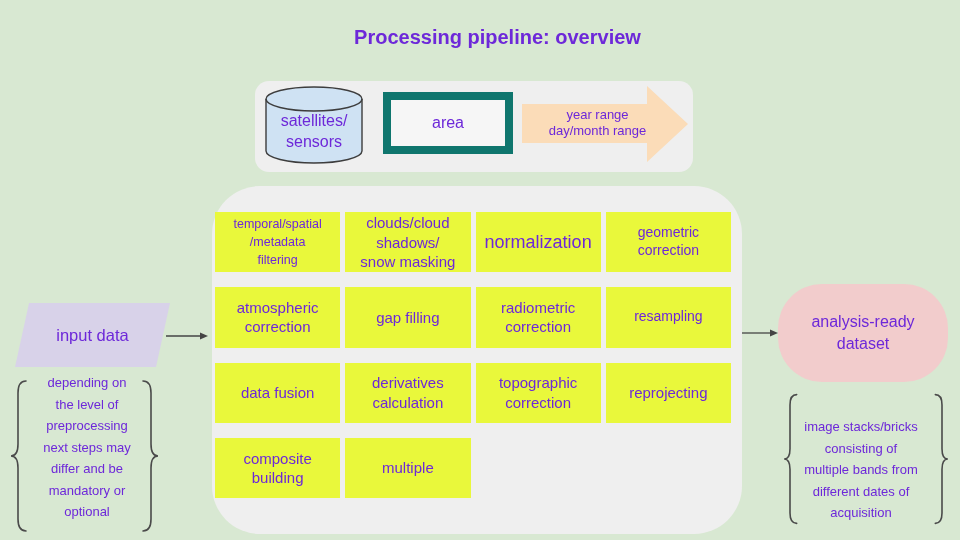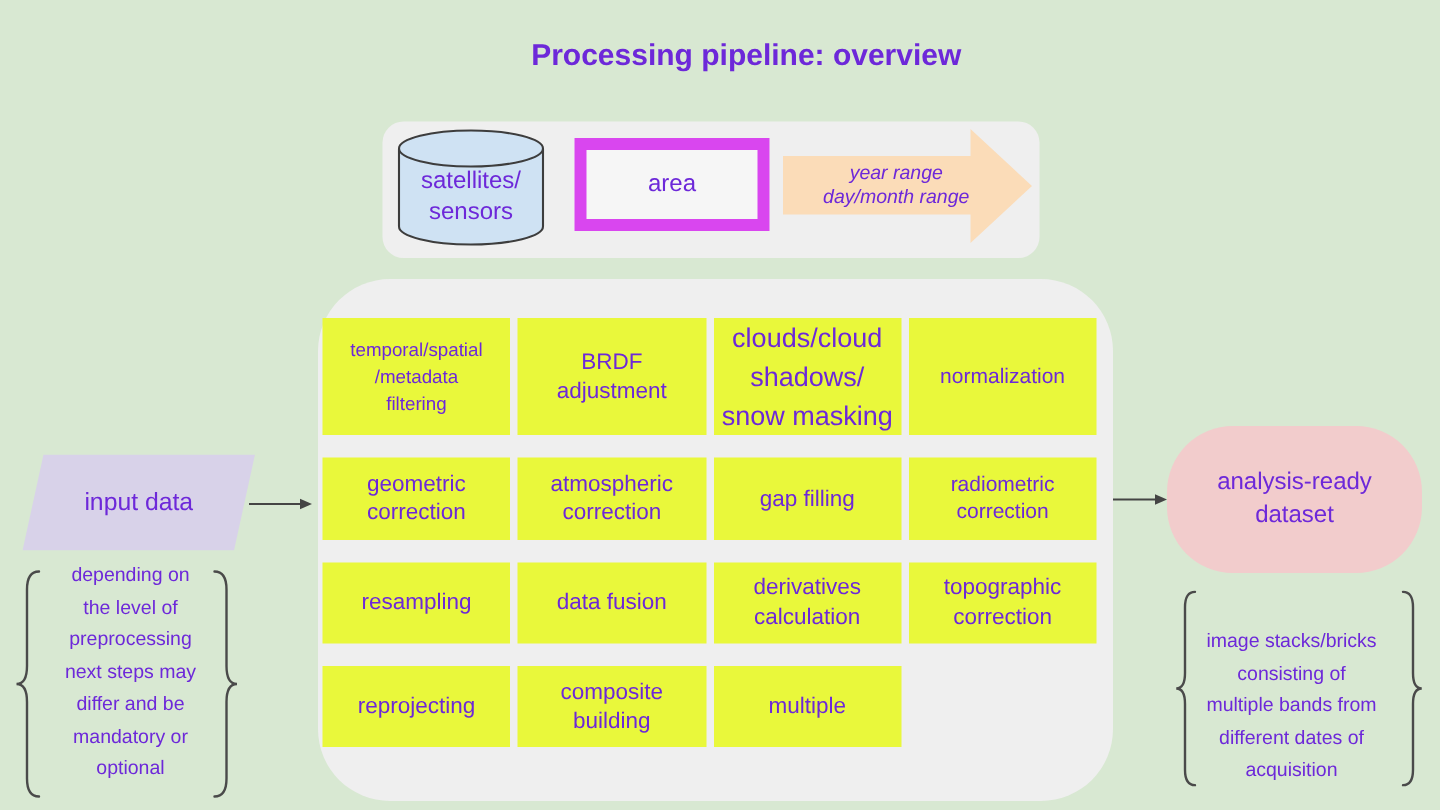--- a/index.html
+++ b/index.html
@@ -17,27 +17,27 @@
     position:absolute; left:255px; top:81px; width:438px; height:91px;
     background:#efefef; border-radius:14px;
   }
   .cyl-svg { position:absolute; left:264px; top:86px; width:100px; height:78px; }
   .cyl-label {
     position:absolute; left:264px; top:110px; width:100px;
     text-align:center; font-size:16px; line-height:21px; white-space:pre-line;
   }
   .area-box {
     position:absolute; left:383px; top:92px; width:130px; height:62px;
-    box-sizing:border-box; background:#f6f6f6; border:8px solid #d946ef;
+    box-sizing:border-box; background:#f6f6f6; border:8px solid #0f766e;
     display:flex; align-items:center; justify-content:center; font-size:16px;
   }
   .range-arrow-svg { position:absolute; left:522px; top:85px; width:168px; height:78px; }
   .range-label {
     position:absolute; left:530px; top:107px; width:135px;
-    text-align:center; font-size:13px; line-height:16px; white-space:pre-line;font-style:italic;
+    text-align:center; font-size:13px; line-height:16px; white-space:pre-line;
   }
   .main-panel {
     position:absolute; left:212px; top:186px; width:530px; height:348px;
     background:#efefef; border-radius:48px;
   }
   .grid {
     position:absolute; left:215px; top:212px; width:516px; height:286px;
     display:grid; grid-template-columns:repeat(4,1fr); grid-template-rows:repeat(4,1fr);
     column-gap:5px; row-gap:15px;border-radius:26px;
   }
@@ -95,22 +95,20 @@
     <polygon points="0,19 125,19 125,1 166,39 125,77 125,58 0,58" fill="#fbdcb8"></polygon>
   </svg>
   <div class="range-label">year range
 day/month range</div>
 
   <div class="main-panel"></div>
   <div class="grid">
     <div class="cell">temporal/spatial
 /metadata
 filtering</div>
-    <div class="cell">BRDF
-adjustment</div>
     <div class="cell">clouds/cloud
 shadows/
 snow masking</div>
     <div class="cell">normalization</div>
     <div class="cell">geometric
 correction</div>
     <div class="cell">atmospheric
 correction</div>
     <div class="cell">gap filling</div>
     <div class="cell">radiometric

